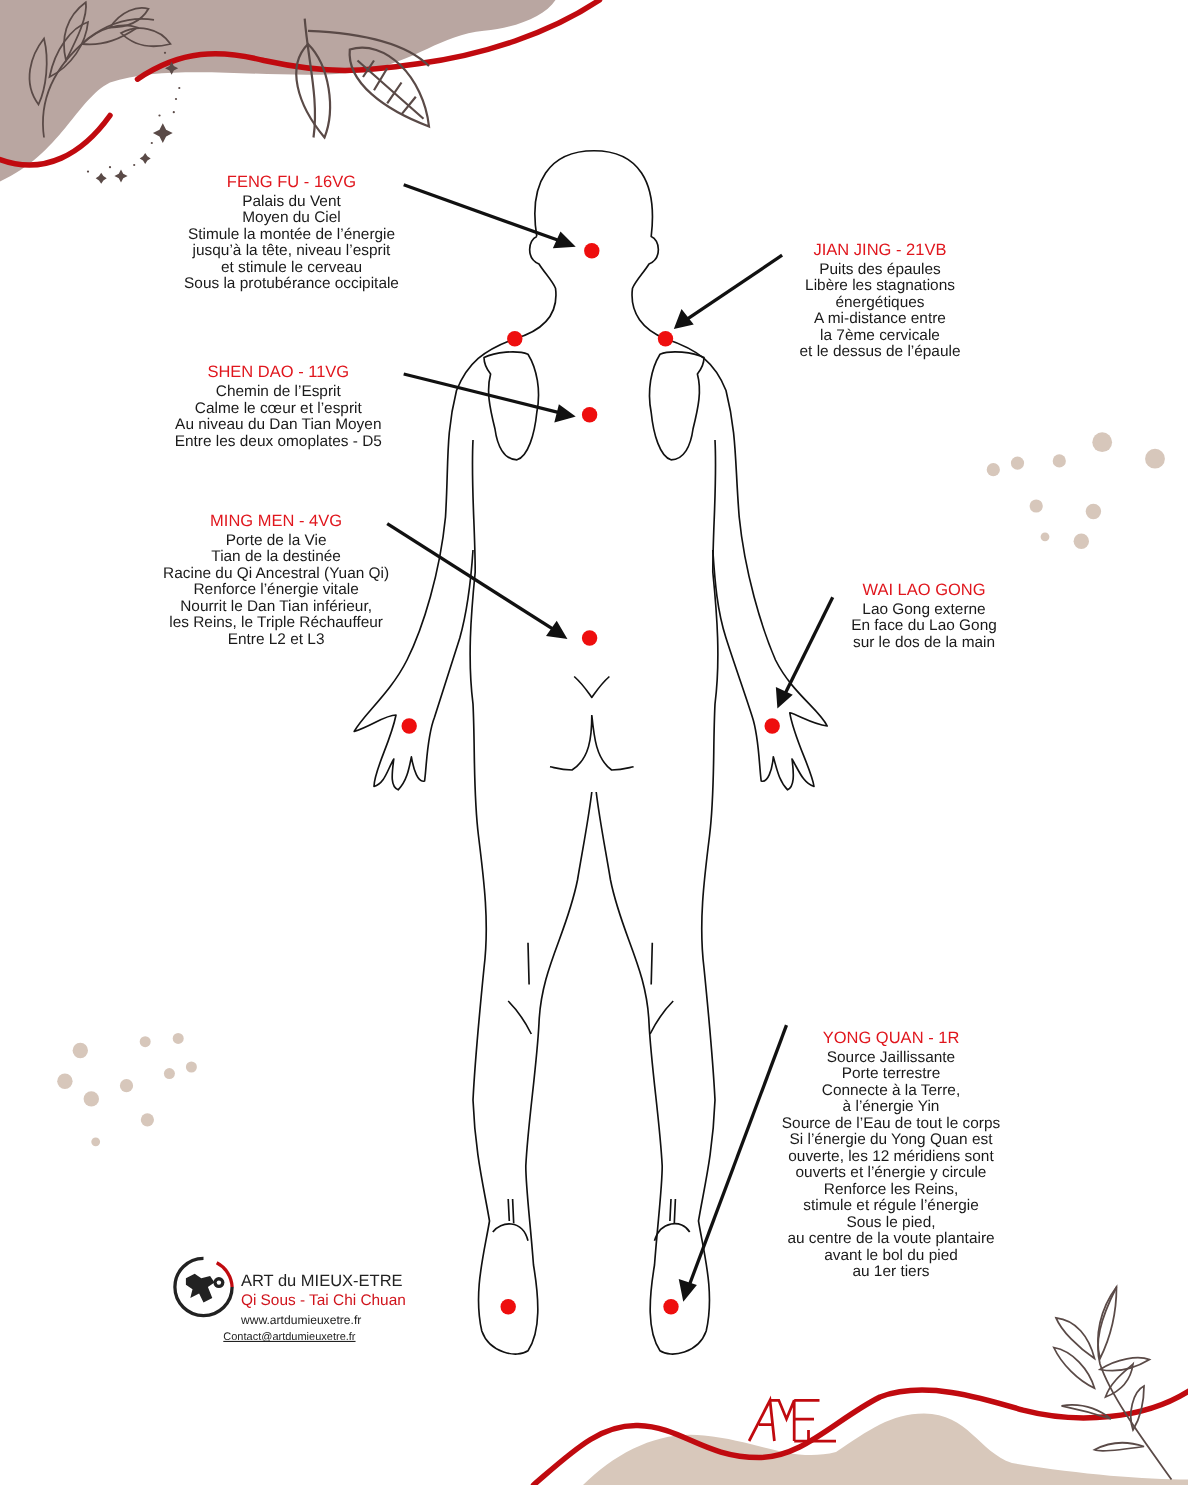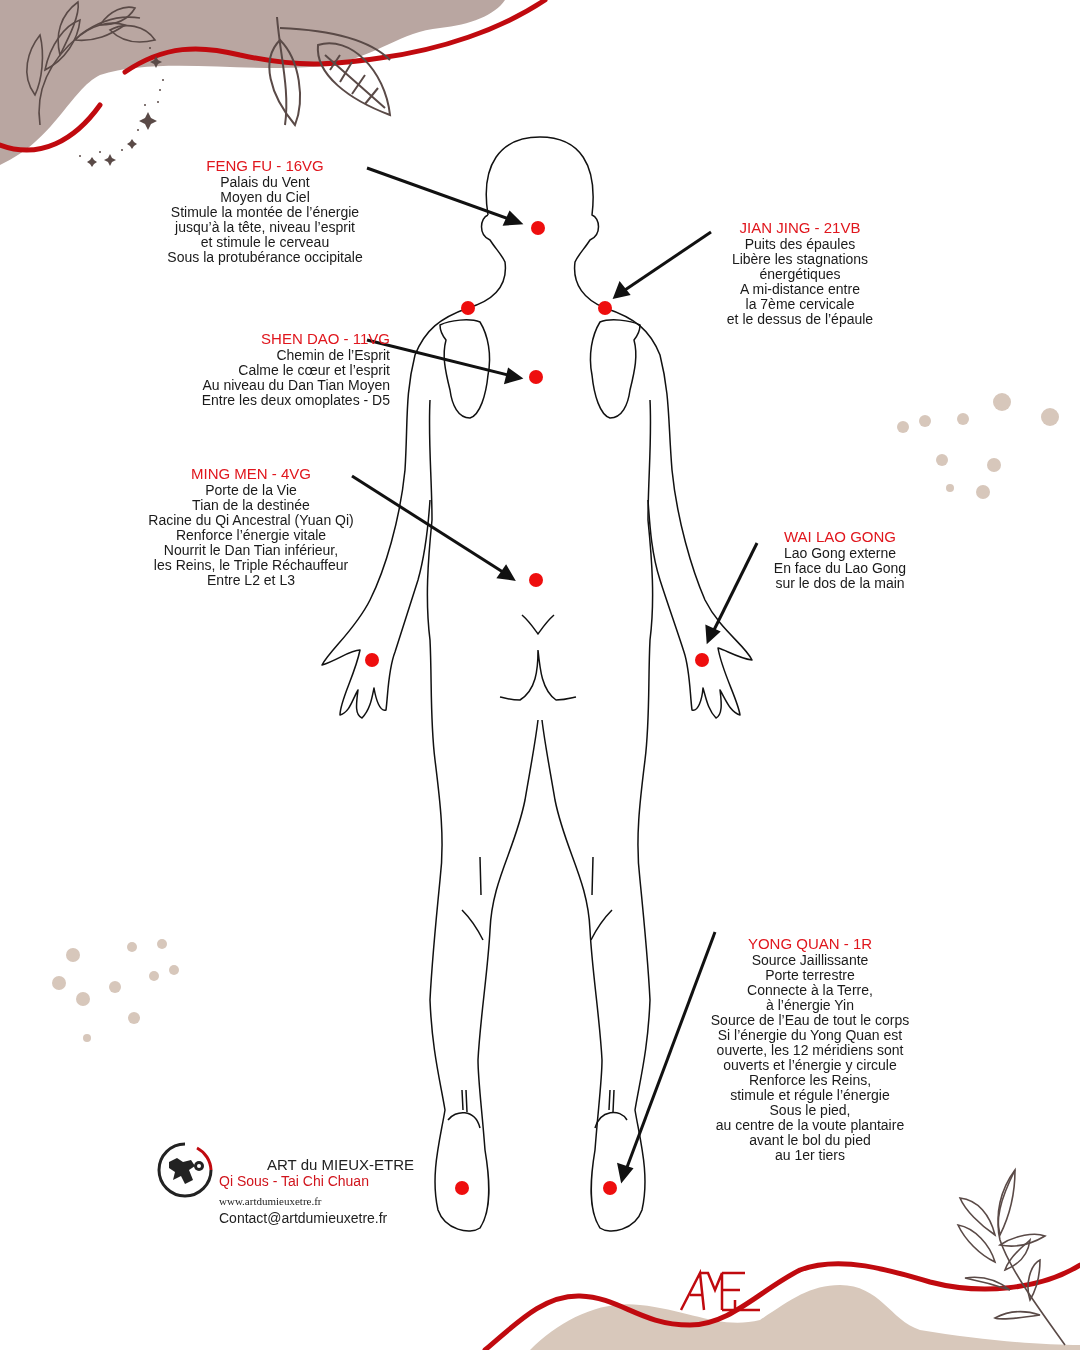--- a/index.html
+++ b/index.html
@@ -2,24 +2,24 @@
 <html><head>
 <meta charset="utf-8">
 <style>
   html, body { margin:0; padding:0; }
   body { width:1080px; height:1350px; position:relative; overflow:hidden; background:#ffffff; font-family:"Liberation Sans", sans-serif; }
   .layer { position:absolute; left:0; top:0; width:1080px; height:1350px; }
   .label { position:absolute; text-align:center; color:#1a1a1a; font-family:"Liberation Sans", sans-serif; font-size:14px; line-height:15px; }
   .label .title { color:#e0161d; font-size:15px; line-height:18px; display:block; }
   .label .line { display:block; white-space:nowrap; }
   .logo { position:absolute; left:155px; top:1140px; width:220px; height:90px; }
-  .logo .brand { position:absolute; left:64px; top:16px; font-size:15px; color:#222; white-space:nowrap;margin-left:48px; }
+  .logo .brand { position:absolute; left:64px; top:16px; font-size:15px; color:#222; white-space:nowrap; }
   .logo .sub { position:absolute; left:64px; top:33px; font-size:14px; color:#d0141c; white-space:nowrap; }
-  .logo .web { position:absolute; left:64px; top:55px; font-size:11px; color:#222; white-space:nowrap;font-family:Liberation Serif, serif; }
-  .logo .mail { position:absolute; left:64px; top:70px; font-size:14px; color:#222; white-space:nowrap; }
+  .logo .web { position:absolute; left:64px; top:55px; font-size:11px; color:#222; white-space:nowrap; }
+  .logo .mail { position:absolute; left:48px; top:70px; font-size:10px; color:#222; white-space:nowrap;text-decoration:underline; }
 </style>
 </head>
 <body>
 
 <svg class="layer" viewBox="0 0 1080 1350" xmlns="http://www.w3.org/2000/svg">
 
   <path d="M0,0 L505,0 C495,15 470,25 440,28 C400,32 380,55 330,65 C260,75 160,55 100,75 C70,90 55,140 0,165 Z" fill="#b9a6a1"></path>
 
   <path d="M0,145 C40,160 75,140 100,105 M125,72 C165,45 200,45 240,55 C300,68 330,65 380,58 C440,50 500,30 545,0" fill="none" stroke="#c00a0f" stroke-width="5" stroke-linecap="round"></path>
 
@@ -172,21 +172,21 @@
 <div class="label" style="left:700px; top:219px; width:200px;">
   <span class="title">JIAN JING - 21VB</span>
   <span class="line">Puits des épaules</span>
   <span class="line">Libère les stagnations</span>
   <span class="line">énergétiques</span>
   <span class="line">A mi-distance entre</span>
   <span class="line">la 7ème cervicale</span>
   <span class="line">et le dessus de l’épaule</span>
 </div>
 
-<div class="label" style="left:140px; top:330px; width:250px;text-align:right;">
+<div class="label" style="left:128px; top:330px; width:250px;">
   <span class="title">SHEN DAO - 11VG</span>
   <span class="line">Chemin de l’Esprit</span>
   <span class="line">Calme le cœur et l’esprit</span>
   <span class="line">Au niveau du Dan Tian Moyen</span>
   <span class="line">Entre les deux omoplates - D5</span>
 </div>
 
 <div class="label" style="left:126px; top:465px; width:250px;">
   <span class="title">MING MEN - 4VG</span>
   <span class="line">Porte de la Vie</span>

